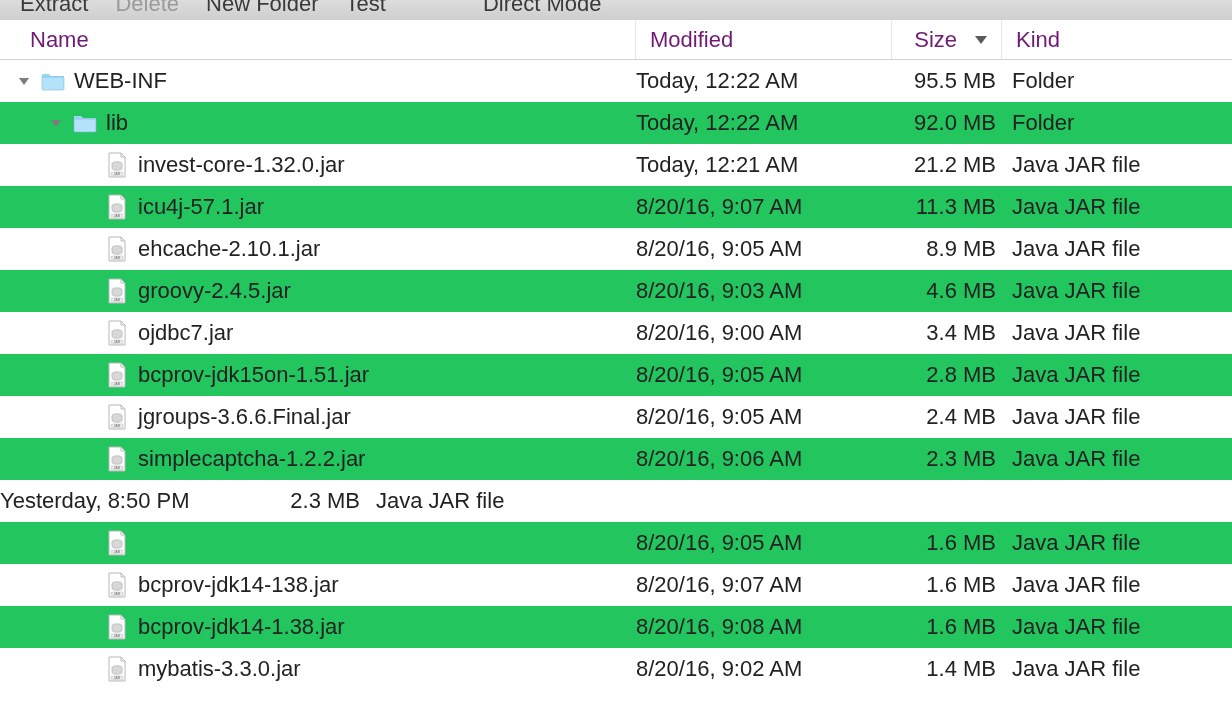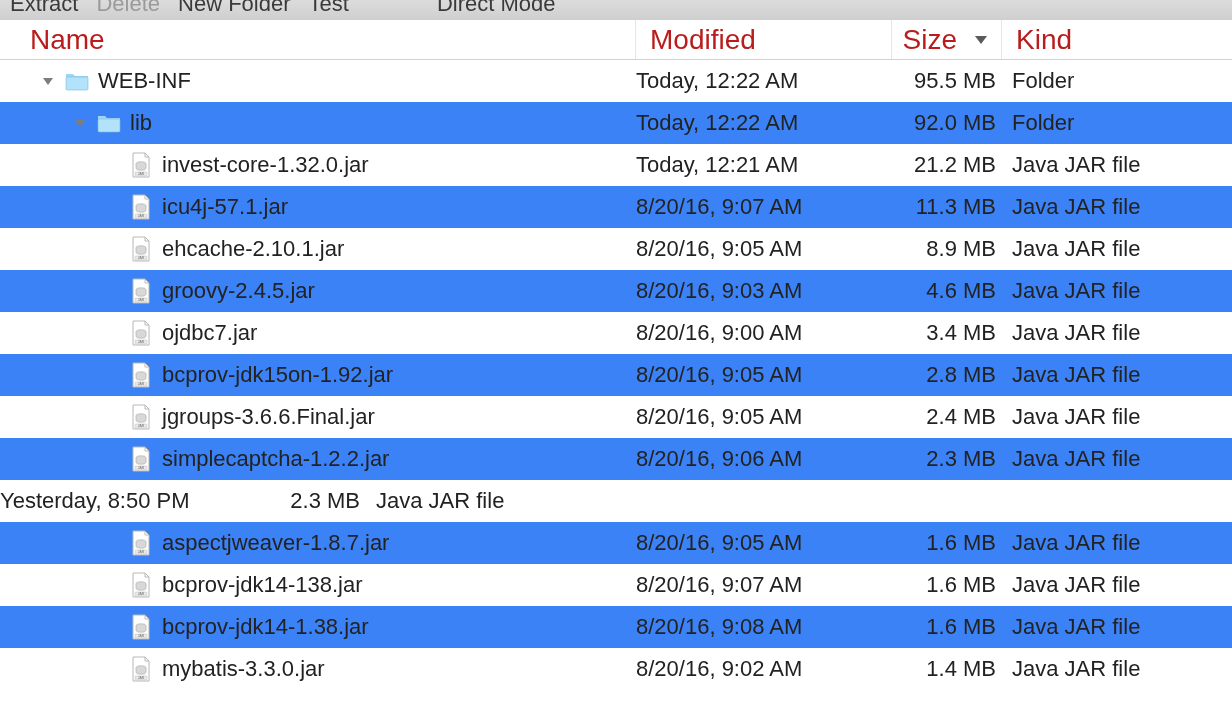--- a/index.html
+++ b/index.html
@@ -10,37 +10,37 @@
     color: #222;
     background: #fff;
   }
   .window { width: 1232px; height: 704px; background: #fff; position: relative; overflow: hidden; }
 
   
   .toolbar {
     height: 20px;
     background: linear-gradient(#dcdcdc, #cfcfcf);
     display: flex; align-items: center;
-    padding: 0 10px;
-    gap: 18px;
+    padding: 0 20px;
+    gap: 27px;
     font-size: 22px;
     color: #3a3a3a;
   }
   .toolbar .tb-item { line-height: 20px; position: relative; top: -6px; }
   .toolbar .tb-item.disabled { color: #9a9a9a; }
 
   
   .headers {
     height: 40px;
     display: flex;
     align-items: stretch;
     border-bottom: 1px solid #d2d2d2;
     background: #fff;
-    font-size: 28px;
-    color: #b91c1c;
+    font-size: 22px;
+    color: #701a75;
   }
   .headers .col {
     display: flex;
     align-items: center;
     padding: 0 14px;
     border-right: 1px solid #e7e7e7;
   }
   .headers .col-name { width: 636px; padding-left: 30px; }
   .headers .col-modified { width: 256px; }
   .headers .col-size { width: 110px; justify-content: flex-end; gap: 16px; }
@@ -54,22 +54,22 @@
   }
 
   
   .rows { }
   .row {
     display: flex;
     align-items: center;
     height: 42px;
     font-size: 22px;
   }
-  .row.alt { background: #3b82f6; }
-  .name-cell { width: 636px; display: flex; align-items: center; padding-left: 40px; }
+  .row.alt { background: #22c55e; }
+  .name-cell { width: 636px; display: flex; align-items: center; padding-left: 16px; }
   .mod-cell  { width: 256px; }
   .size-cell { width: 110px; text-align: right; padding-right: 6px; }
   .kind-cell { flex: 1; padding-left: 10px; }
 
   .disclosure {
     display: inline-flex; width: 16px; height: 16px;
     align-items: center; justify-content: center;
     margin-right: 8px;
   }
   .disclosure svg { display: block; }
@@ -257,21 +257,21 @@
           <span class="icon">
             <svg width="22" height="26" viewBox="0 0 22 26">
               <path d="M3 1 h12 l4 4 v20 H3 z" fill="#ffffff" stroke="#b8b8b8" stroke-width="1"></path>
               <path d="M15 1 v4 h4" fill="none" stroke="#b8b8b8" stroke-width="1"></path>
               <ellipse cx="11" cy="12" rx="5" ry="2.2" fill="#d8d8d8" stroke="#a8a8a8" stroke-width="0.6"></ellipse>
               <path d="M6 12 v4 a5 2.2 0 0 0 10 0 v-4" fill="#d8d8d8" stroke="#a8a8a8" stroke-width="0.6"></path>
               <rect x="5" y="20" width="12" height="4" rx="0.8" fill="#e9e9e9" stroke="#bcbcbc" stroke-width="0.5"></rect>
               <text x="11" y="23.2" font-size="3.4" text-anchor="middle" fill="#6d6d6d" font-family="Helvetica">JAR</text>
             </svg>
           </span>
-          <span class="name-text">bcprov-jdk15on-1.92.jar</span>
+          <span class="name-text">bcprov-jdk15on-1.51.jar</span>
         </div>
         <div class="mod-cell">8/20/16, 9:05 AM</div>
         <div class="size-cell">2.8 MB</div>
         <div class="kind-cell">Java JAR file</div>
       </div>
       <div class="row">
         <div class="name-cell">
           <span class="indent-spacer" style="width: 64px;"></span>
           <span class="indent-spacer" style="width: 24px;"></span>
           <span class="icon">
@@ -322,21 +322,20 @@
           <span class="icon">
             <svg width="22" height="26" viewBox="0 0 22 26">
               <path d="M3 1 h12 l4 4 v20 H3 z" fill="#ffffff" stroke="#b8b8b8" stroke-width="1"></path>
               <path d="M15 1 v4 h4" fill="none" stroke="#b8b8b8" stroke-width="1"></path>
               <ellipse cx="11" cy="12" rx="5" ry="2.2" fill="#d8d8d8" stroke="#a8a8a8" stroke-width="0.6"></ellipse>
               <path d="M6 12 v4 a5 2.2 0 0 0 10 0 v-4" fill="#d8d8d8" stroke="#a8a8a8" stroke-width="0.6"></path>
               <rect x="5" y="20" width="12" height="4" rx="0.8" fill="#e9e9e9" stroke="#bcbcbc" stroke-width="0.5"></rect>
               <text x="11" y="23.2" font-size="3.4" text-anchor="middle" fill="#6d6d6d" font-family="Helvetica">JAR</text>
             </svg>
           </span>
-          <span class="name-text">aspectjweaver-1.8.7.jar</span>
         </div>
         <div class="mod-cell">8/20/16, 9:05 AM</div>
         <div class="size-cell">1.6 MB</div>
         <div class="kind-cell">Java JAR file</div>
       </div>
       <div class="row">
         <div class="name-cell">
           <span class="indent-spacer" style="width: 64px;"></span>
           <span class="indent-spacer" style="width: 24px;"></span>
           <span class="icon">

